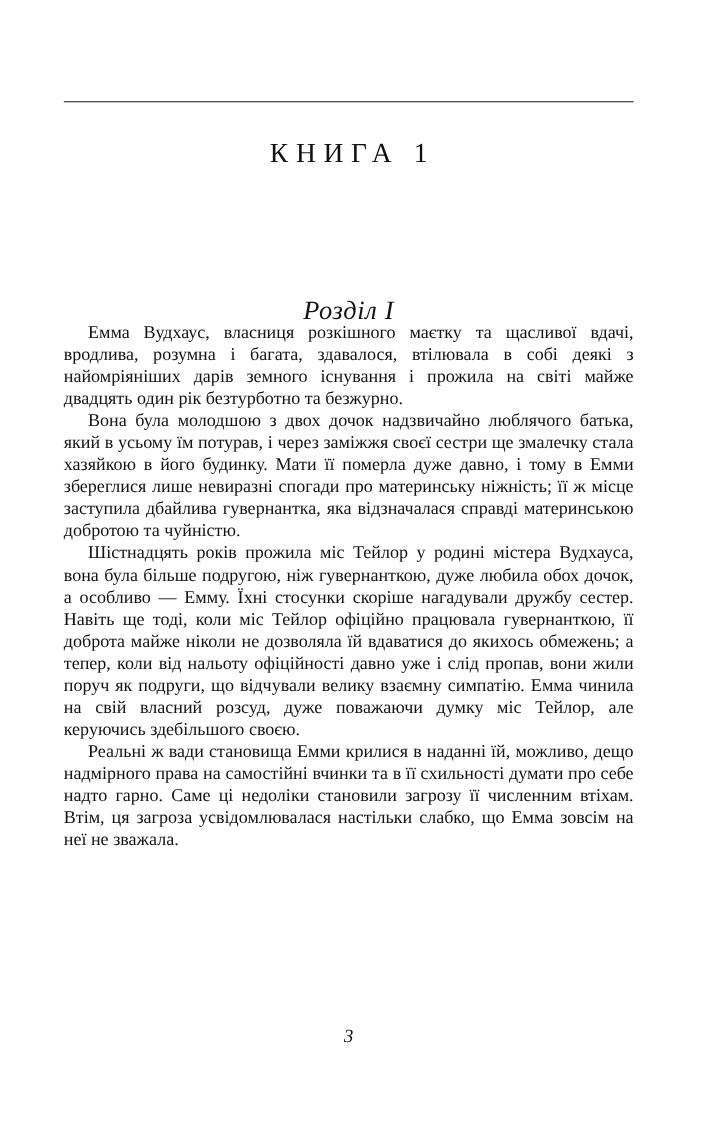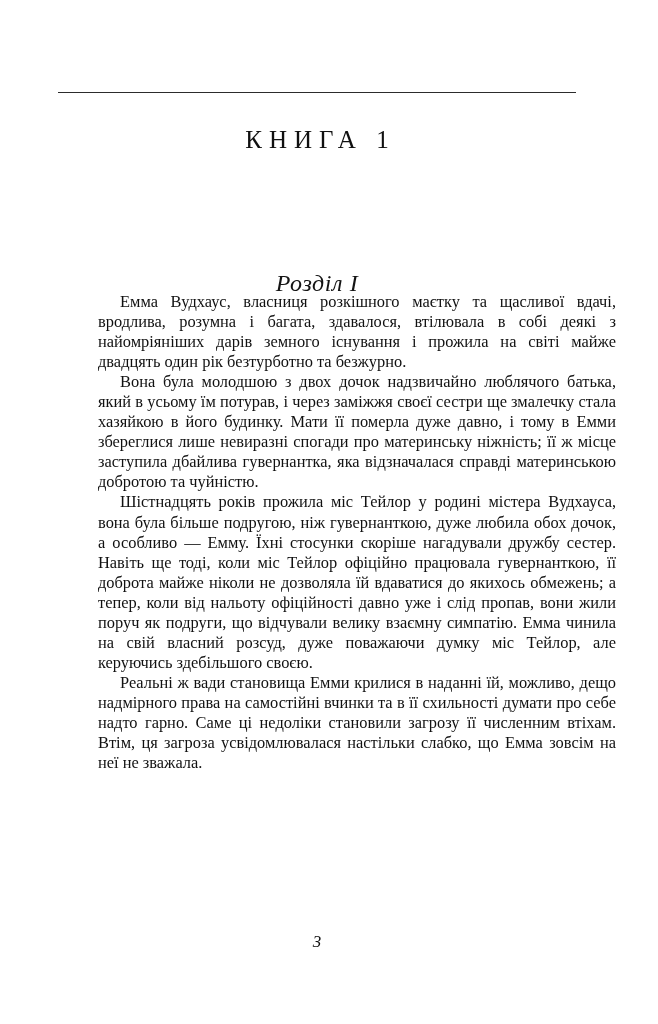--- a/index.html
+++ b/index.html
@@ -64,21 +64,20 @@
     left: 58px;
     top: 292px;
     width: 518px;
     font-size: 16.4px;
     line-height: 20.05px;
     text-align: justify;
     text-justify: inter-word;
     color: #111111;
     -webkit-hyphens: manual;
     hyphens: manual;
-    margin-left: 40px;
   }
 
   .body-text p {
     margin: 0;
     text-indent: 22px;
   }
 
   .page-number {
     position: absolute;
     left: 58px;

